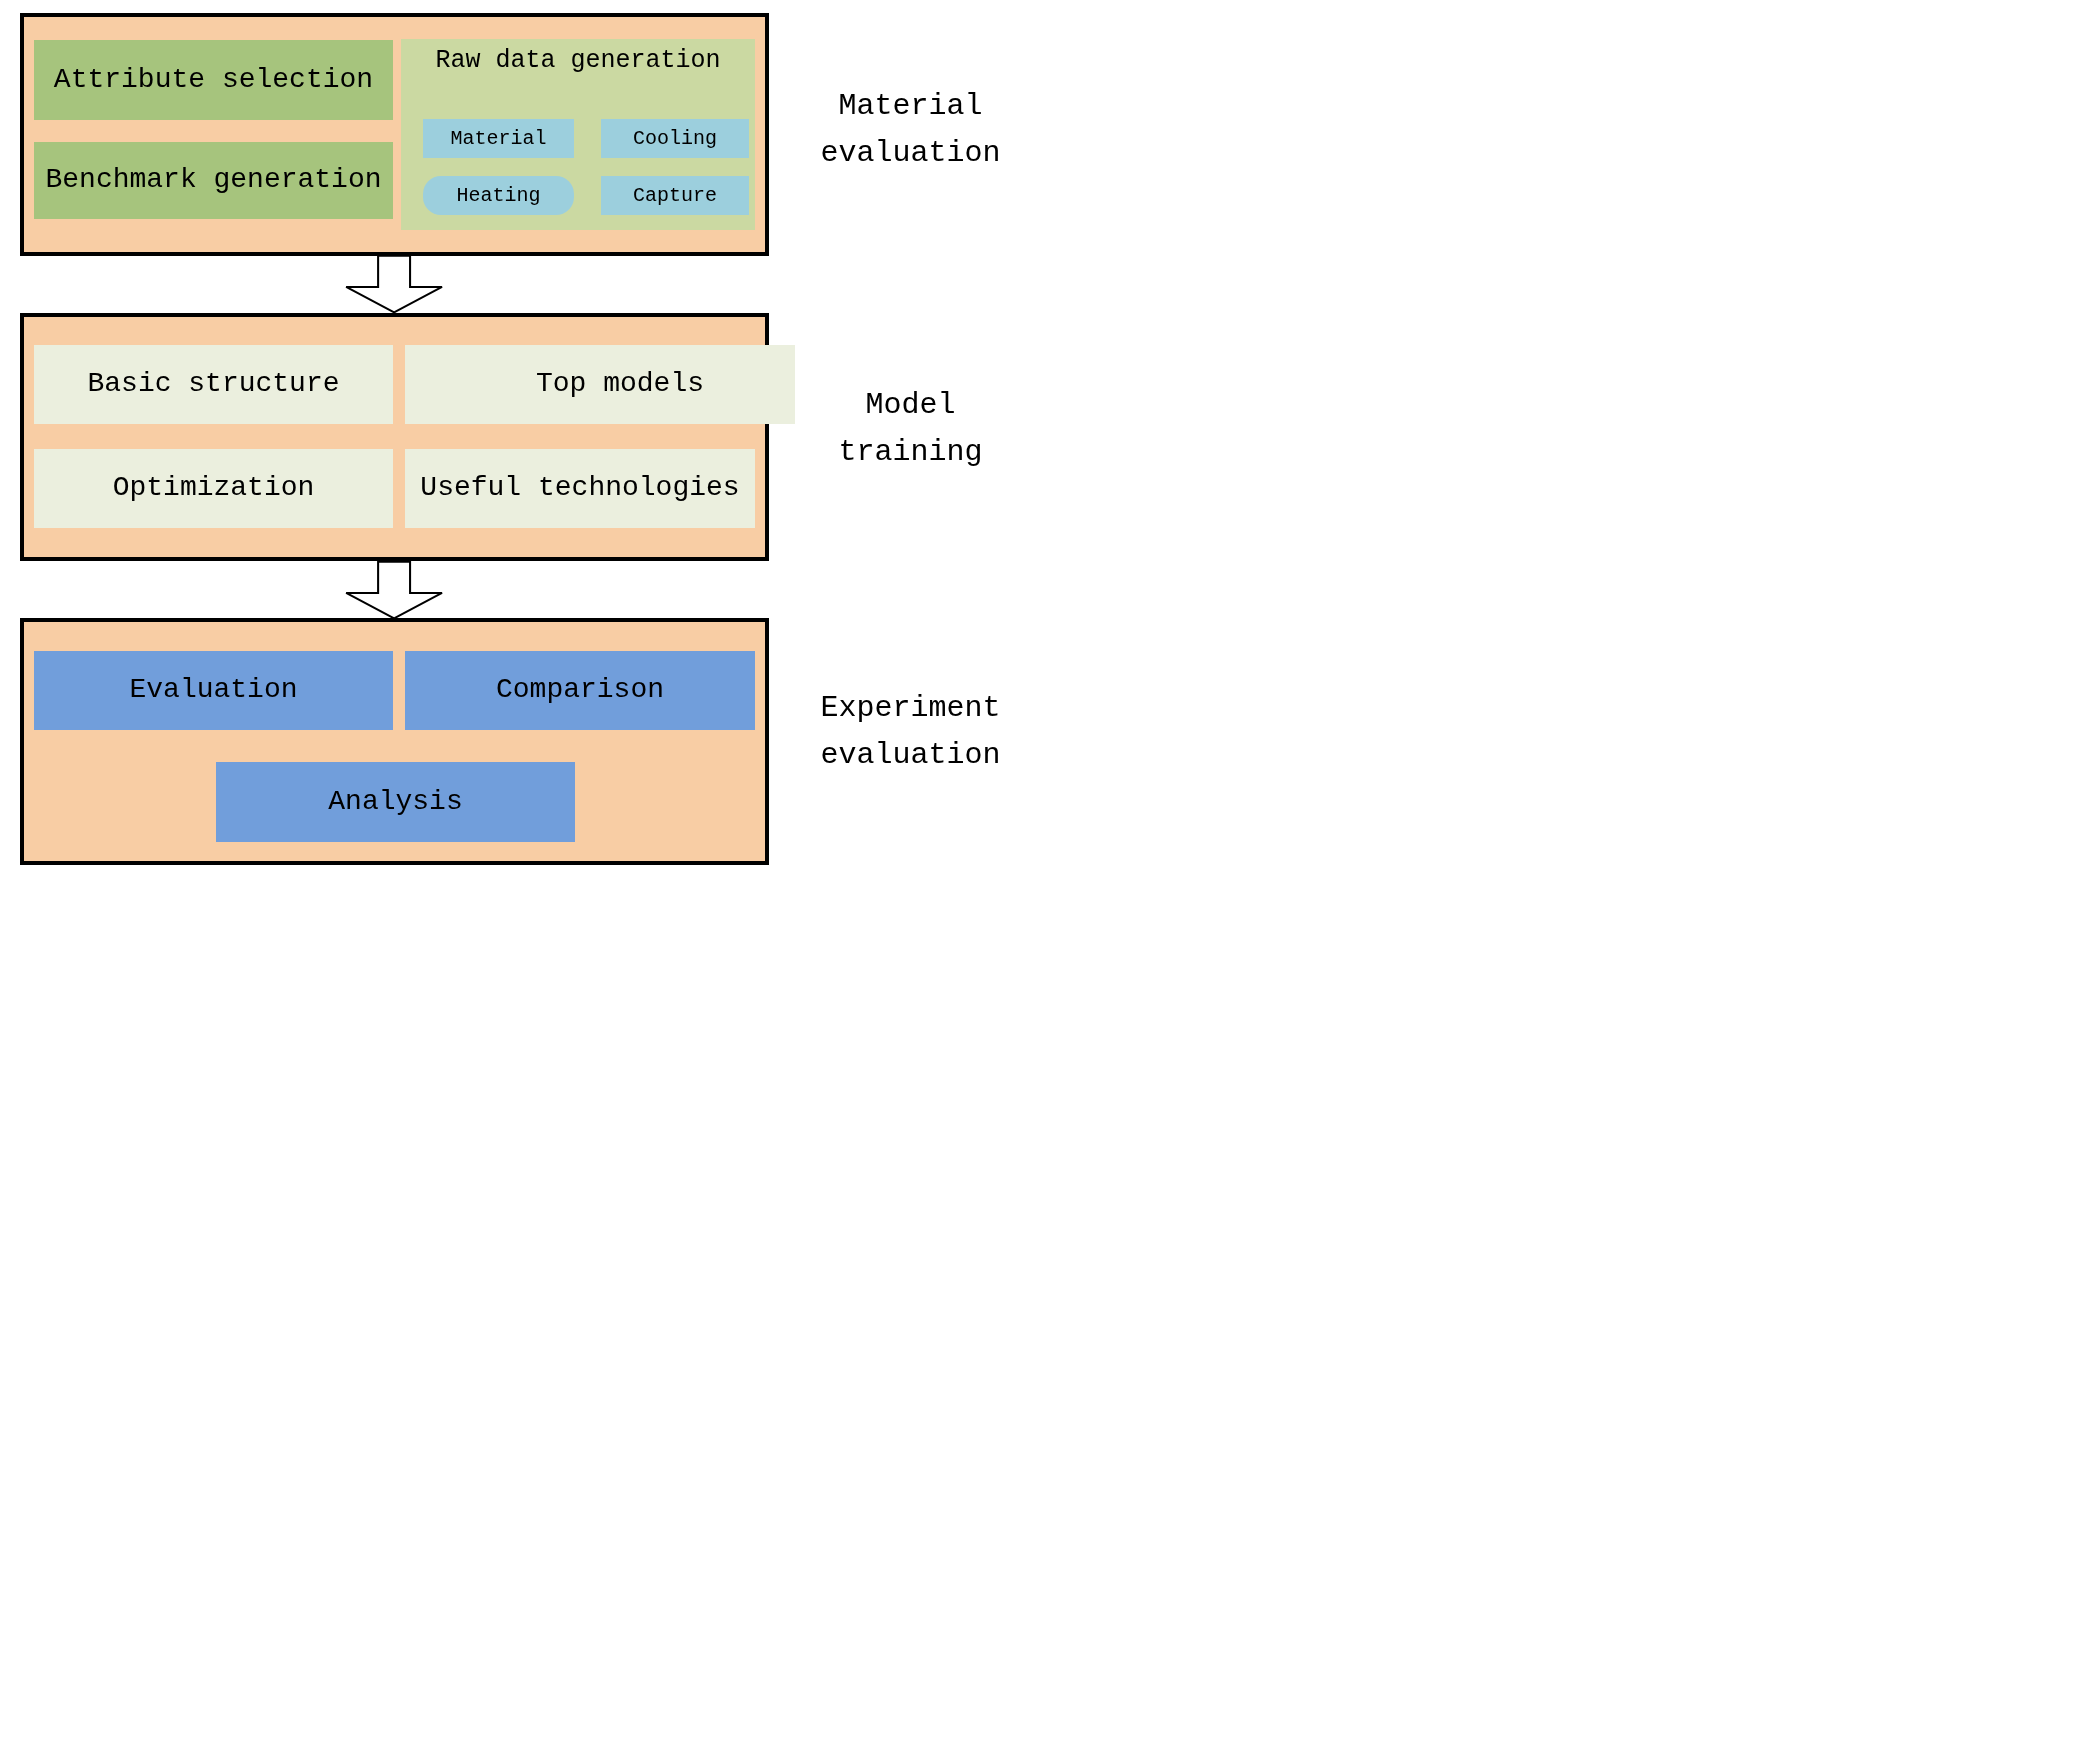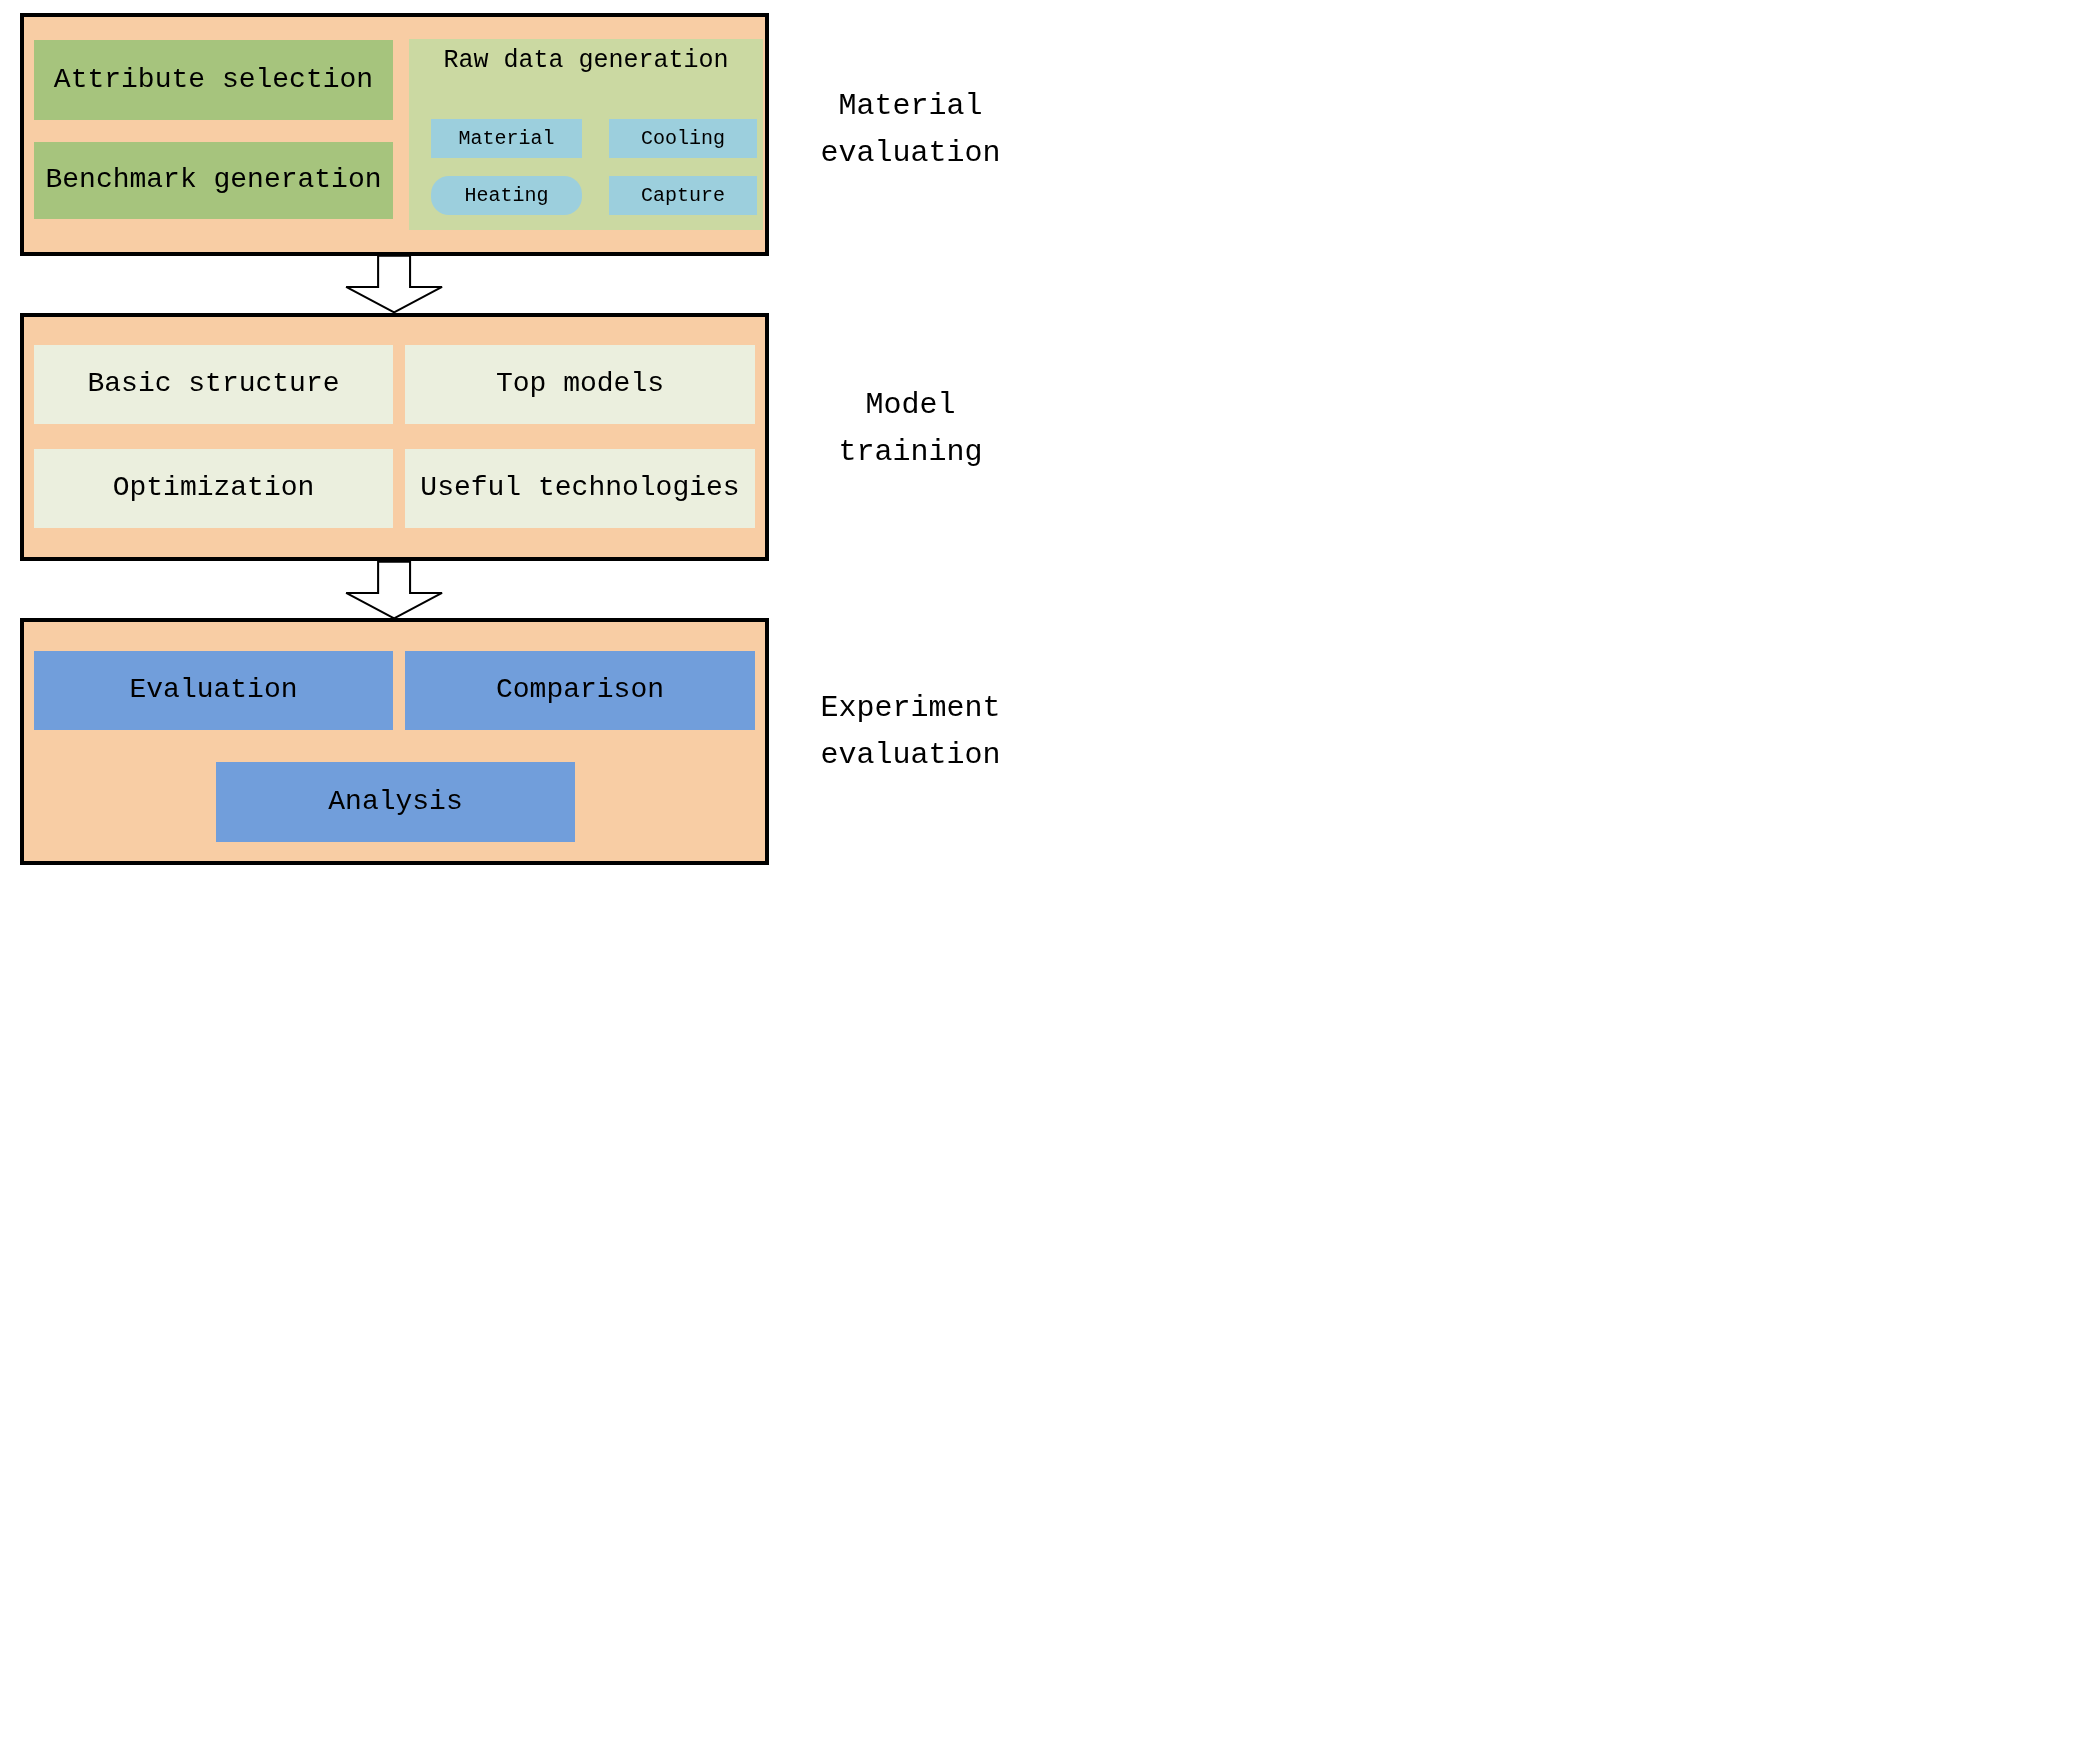--- a/index.html
+++ b/index.html
@@ -25,21 +25,20 @@
     line-height:1.15;
     white-space:nowrap;
   }
   .green{background:#A6C47D;}
   .cyan{background:#9CCFDD;font-size:20px;}
   .cream{background:#EBEFDE;}
   .blue{background:#719EDB;}
   .raw-container{
     position:absolute;
     background:#CBD9A2;
-    margin-left:8px;
   }
   .raw-title{
     position:absolute;
     left:0;top:6.6px;width:100%;
     text-align:center;
     font-size:25px;
     white-space:nowrap;
   }
   .side-label{
     position:absolute;
@@ -68,21 +67,21 @@
       <div class="inner cyan" style="left:200px;top:137px;width:148px;height:39px;">Capture</div>
     </div>
   </div>
 
   <svg class="arrow" style="left:345px;top:255px;" width="99" height="59" viewBox="0 0 120 72">
     <polygon points="40,1 79,1 79,39 118,39 59.5,70 1,39 40,39" fill="#ffffff" stroke="#000000" stroke-width="2.5"></polygon>
   </svg>
 
   <div class="panel" style="left:20px;top:313px;width:749px;height:248px;">
     <div class="inner cream" style="left:10px;top:28px;width:359px;height:79px;">Basic structure</div>
-    <div class="inner cream" style="left:381px;top:28px;width:350px;height:79px;">Top models</div>
+    <div class="inner cream" style="left:381px;top:28px;width:350px;height:79px;padding-left:40px;">Top models</div>
     <div class="inner cream" style="left:10px;top:132px;width:359px;height:79px;">Optimization</div>
     <div class="inner cream" style="left:381px;top:132px;width:350px;height:79px;">Useful technologies</div>
   </div>
 
   <svg class="arrow" style="left:345px;top:561px;" width="99" height="59" viewBox="0 0 120 72">
     <polygon points="40,1 79,1 79,39 118,39 59.5,70 1,39 40,39" fill="#ffffff" stroke="#000000" stroke-width="2.5"></polygon>
   </svg>
 
   <div class="panel" style="left:20px;top:618px;width:749px;height:247px;">
     <div class="inner blue" style="left:10px;top:29px;width:359px;height:79px;">Evaluation</div>

